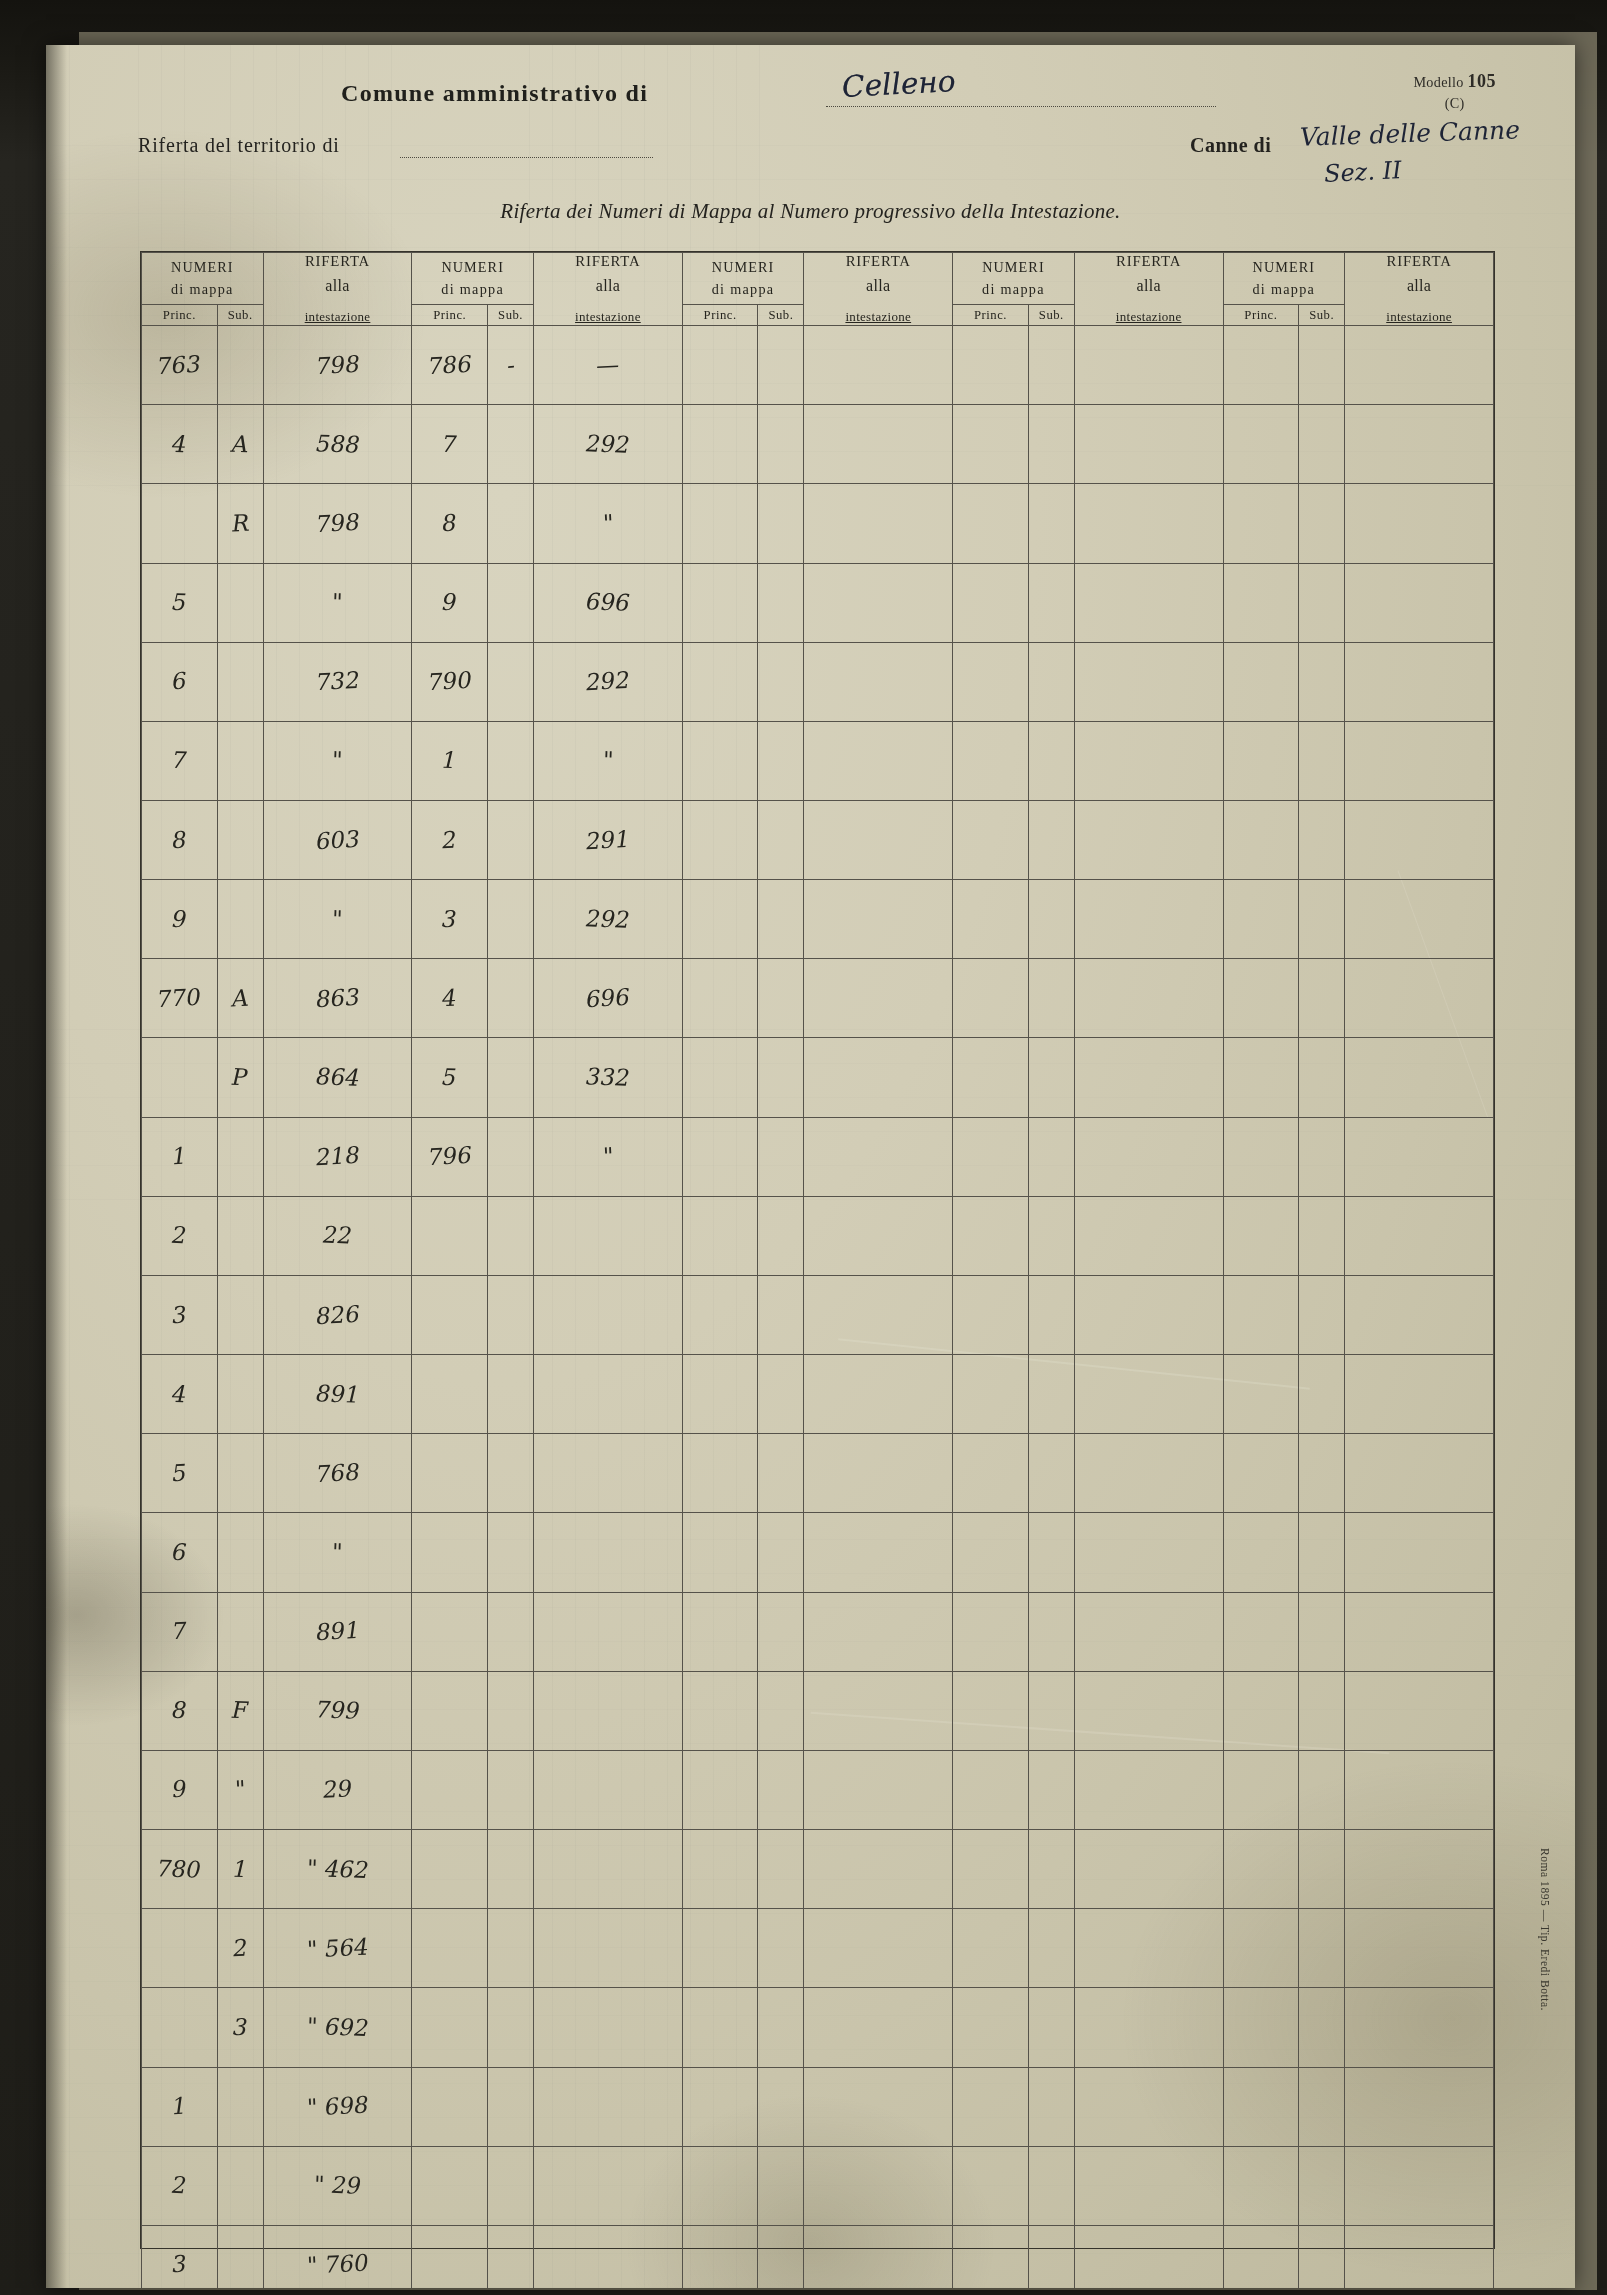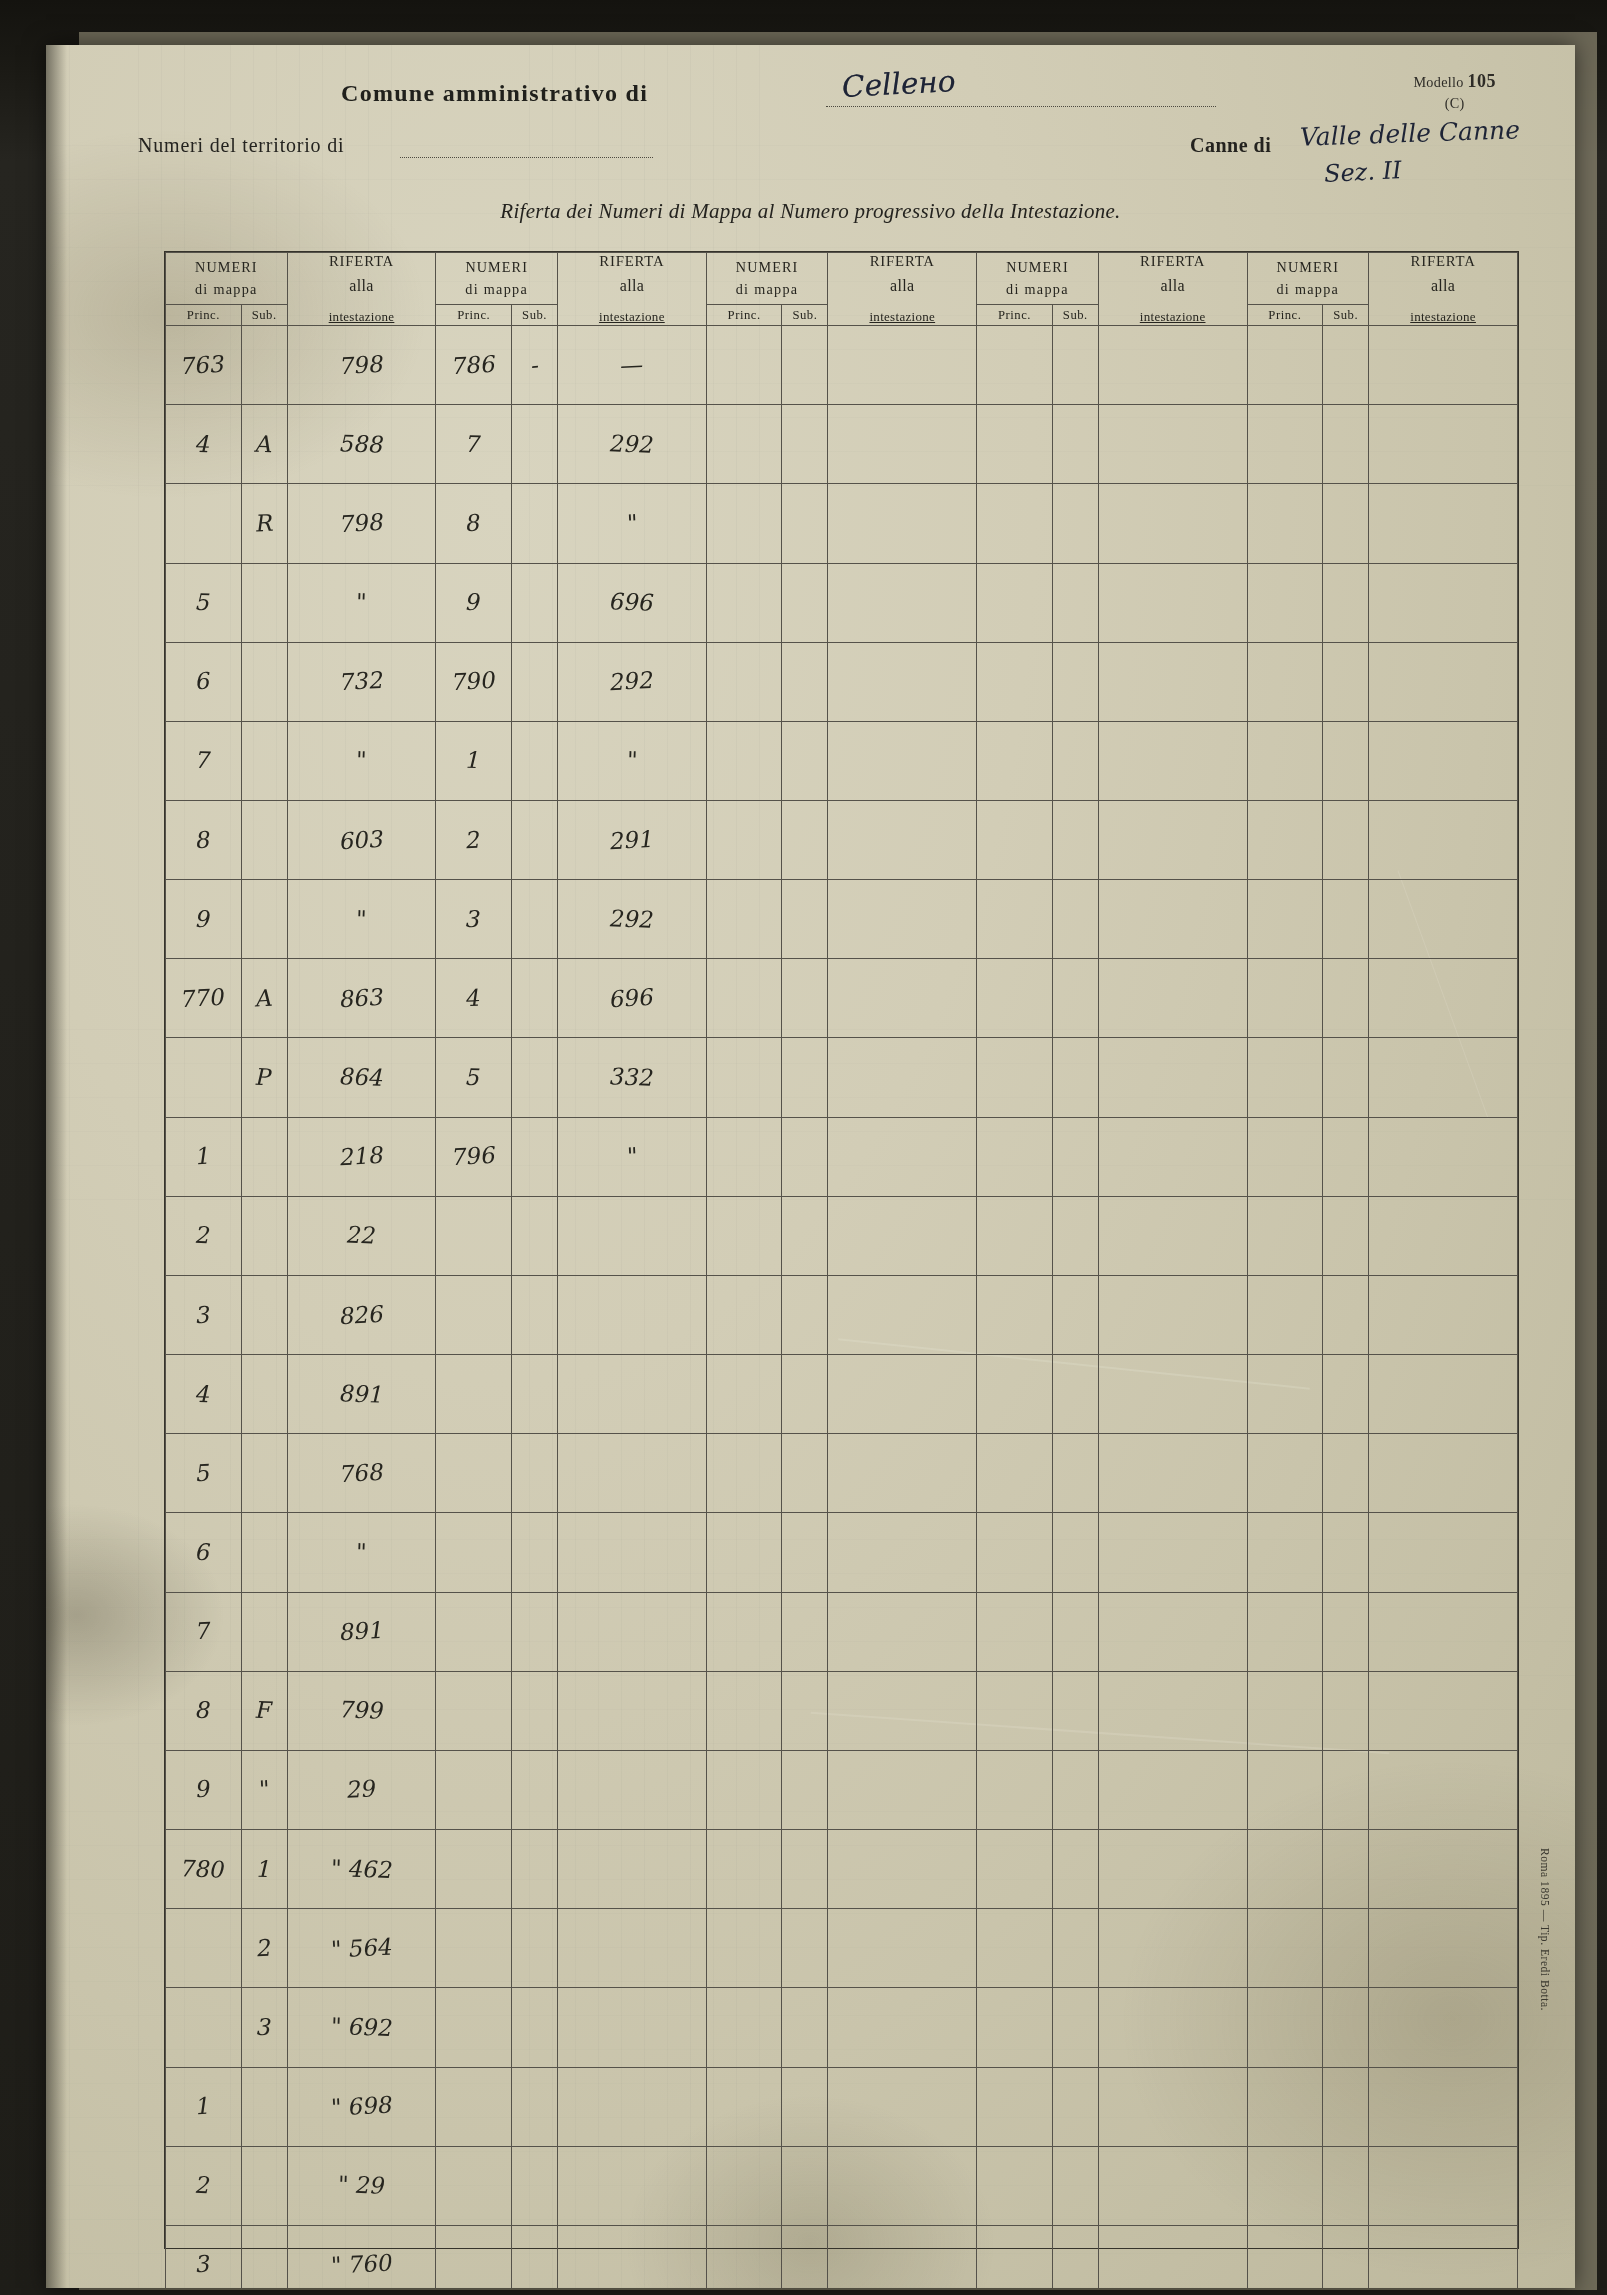--- a/index.html
+++ b/index.html
@@ -175,21 +175,20 @@
 
   
   .table-wrap {
     position: absolute;
     left: 94px;
     top: 206px;
     width: 1355px;
     height: 1998px;
     border: 1.6px solid #35332b;
     box-sizing: border-box;
-    margin-left: 24px;
   }
   table.ledger {
     width: 100%;
     height: 100%;
     border-collapse: collapse;
     table-layout: fixed;
   }
   table.ledger th, table.ledger td {
     border: 0.8px solid #55524a;
     padding: 0;
@@ -267,21 +266,21 @@
       <div class="hdr-model">
         <span>Modello</span>
         <b>105</b>
         <span class="sub">(C)</span>
       </div>
 
       <div class="line-comune">Comune amministrativo di</div>
       <div class="dots-comune"></div>
       <div class="hw-comune">Cellено</div>
 
-      <div class="line-catasto">Numeri del territorio di</div>
+      <div class="line-catasto">Riferta del territorio di</div>
       <div class="dots-catasto"></div>
 
       <div class="line-mappa">Canne di</div>
       <div class="hw-mappa">Valle delle Canne</div>
       <div class="hw-mappa2">Sez. II</div>
 
       <div class="subtitle">Riferta dei Numeri di Mappa al Numero progressivo della Intestazione.</div>
 
       <div class="table-wrap">
         <table class="ledger">

